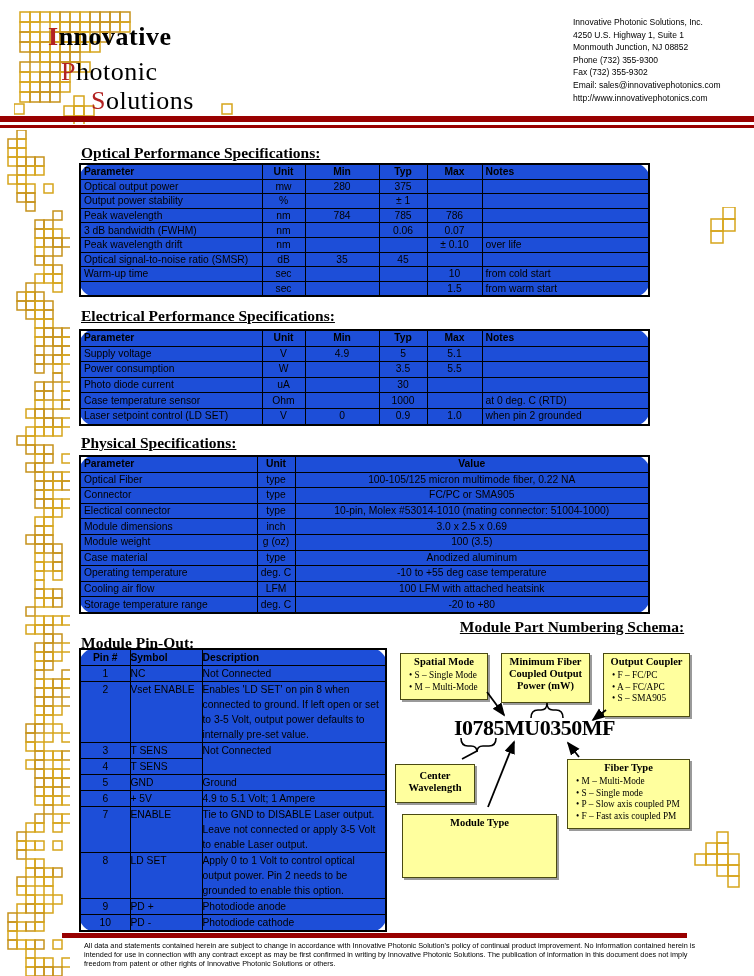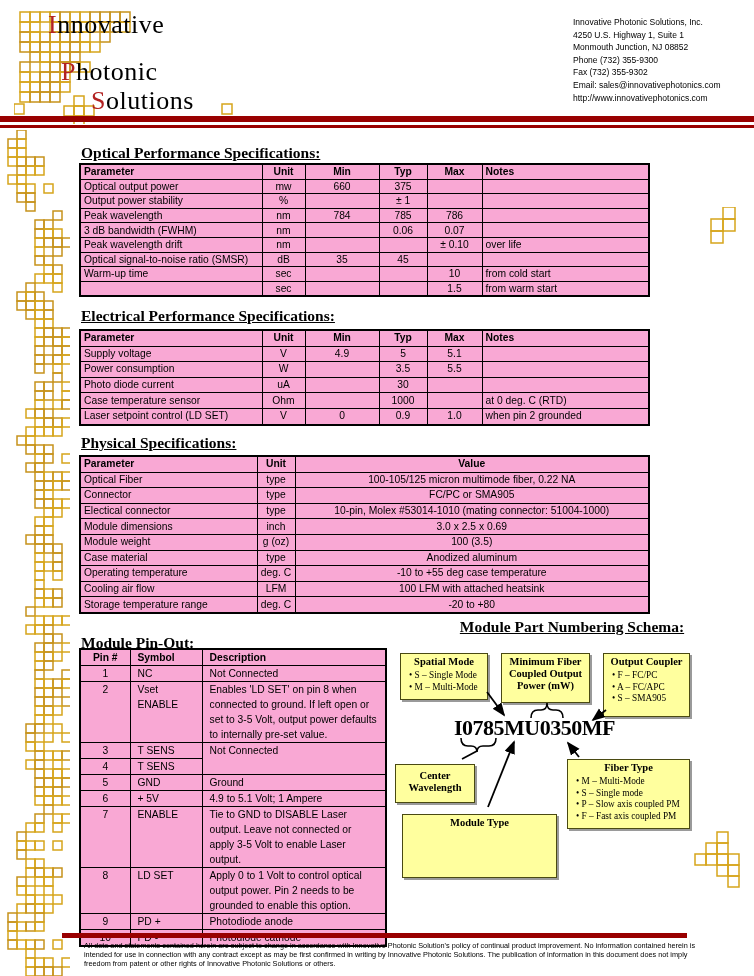--- a/index.html
+++ b/index.html
@@ -3,21 +3,21 @@
 <meta charset="utf-8">
 <style>
   html,body{margin:0;padding:0;background:#fff;}
   #page{position:relative;width:754px;height:976px;background:#fff;overflow:hidden;
         font-family:"Liberation Sans",sans-serif;color:#000;}
 
   
   .logo-word{position:absolute;font-family:"Liberation Serif",serif;font-size:26px;
              line-height:1;white-space:nowrap;letter-spacing:0.5px;}
   .logo-initial{color:#B22222;}
-  #logo-w1{left:48px;top:12px;}
+  #logo-w1{left:48px;top:24px;font-weight:bold;}
   #logo-w2{left:61px;top:59px;}
   #logo-w3{left:91px;top:88px;}
   #contact{position:absolute;left:573px;top:16px;font-size:8.5px;line-height:12.6px;
            white-space:nowrap;}
   .rule{position:absolute;left:0;width:754px;background:#990000;}
   #rule1{top:116px;height:6px;}
   #rule2{top:125px;height:3px;}
 
   
   .mosaic{position:absolute;pointer-events:none;}
@@ -28,36 +28,36 @@
 
   
   .sec-title{position:absolute;font-family:"Liberation Serif",serif;font-weight:bold;
              font-size:15.5px;text-decoration:underline;white-space:nowrap;}
   #t-optical{left:81px;top:144px;}
   #t-electrical{left:81px;top:307px;}
   #t-physical{left:81px;top:434px;}
   #t-pinout{left:81px;top:622px;margin-top:12px;}
 
   
-  table{border-collapse:collapse;table-layout:fixed;position:absolute;background:#f9a8d4;}
+  table{border-collapse:collapse;table-layout:fixed;position:absolute;background:#1d4ed8;border-radius:17px;}
   th,td{border:1px solid #000;padding:0 3px;overflow:hidden;}
   th{font-weight:bold;text-align:left;}
   .spec{left:79px;width:569px;border:2px solid #000;font-size:10.3px;}
   .spec th,.spec td{white-space:nowrap;}
   #tbl-optical{top:163px;}
   #tbl-optical th,#tbl-optical td{height:13.6px;line-height:13px;}
   #tbl-electrical{top:329px;}
   #tbl-electrical th,#tbl-electrical td{height:14.6px;line-height:14px;}
   #tbl-physical{top:455px;}
   #tbl-physical th,#tbl-physical td{height:14.6px;line-height:14px;}
   .c6 th:nth-child(n+2):nth-child(-n+5),.c6 td:nth-child(n+2):nth-child(-n+5){text-align:center;}
   .c3 th:nth-child(2),.c3 td:nth-child(2),
   .c3 th:nth-child(3),.c3 td:nth-child(3){text-align:center;}
   #tbl-pinout{left:79px;top:648px;width:306px;border:2px solid #000;font-size:10.3px;}
-  #tbl-pinout th,#tbl-pinout td{line-height:15px;vertical-align:top;padding:0 7px;}
+  #tbl-pinout th,#tbl-pinout td{line-height:15px;vertical-align:top;padding:0 0;}
   #tbl-pinout th:first-child,#tbl-pinout td:first-child{text-align:center;}
   #tbl-pinout td{height:15px;}
 
   
   #schema{position:absolute;left:390px;top:618px;width:364px;height:318px;}
   #schema-title{position:absolute;left:0;top:0;width:364px;text-align:center;
                 font-family:"Liberation Serif",serif;font-weight:bold;font-size:15.5px;
                 text-decoration:underline;}
   .ybox{position:absolute;background:#FFFF9E;border:1px solid #4a4a12;
         box-shadow:2px 2px 0 #9a9a9a;font-family:"Liberation Serif",serif;
@@ -496,21 +496,21 @@
           <th>Min</th>
           <th>Typ</th>
           <th>Max</th>
           <th>Notes</th>
         </tr>
       </thead>
       <tbody>
         <tr>
           <td>Optical output power</td>
           <td>mw</td>
-          <td>660</td>
+          <td>280</td>
           <td>375</td>
           <td></td>
           <td></td>
         </tr>
         <tr>
           <td>Output power stability</td>
           <td>%</td>
           <td></td>
           <td>± 1</td>
           <td></td>

